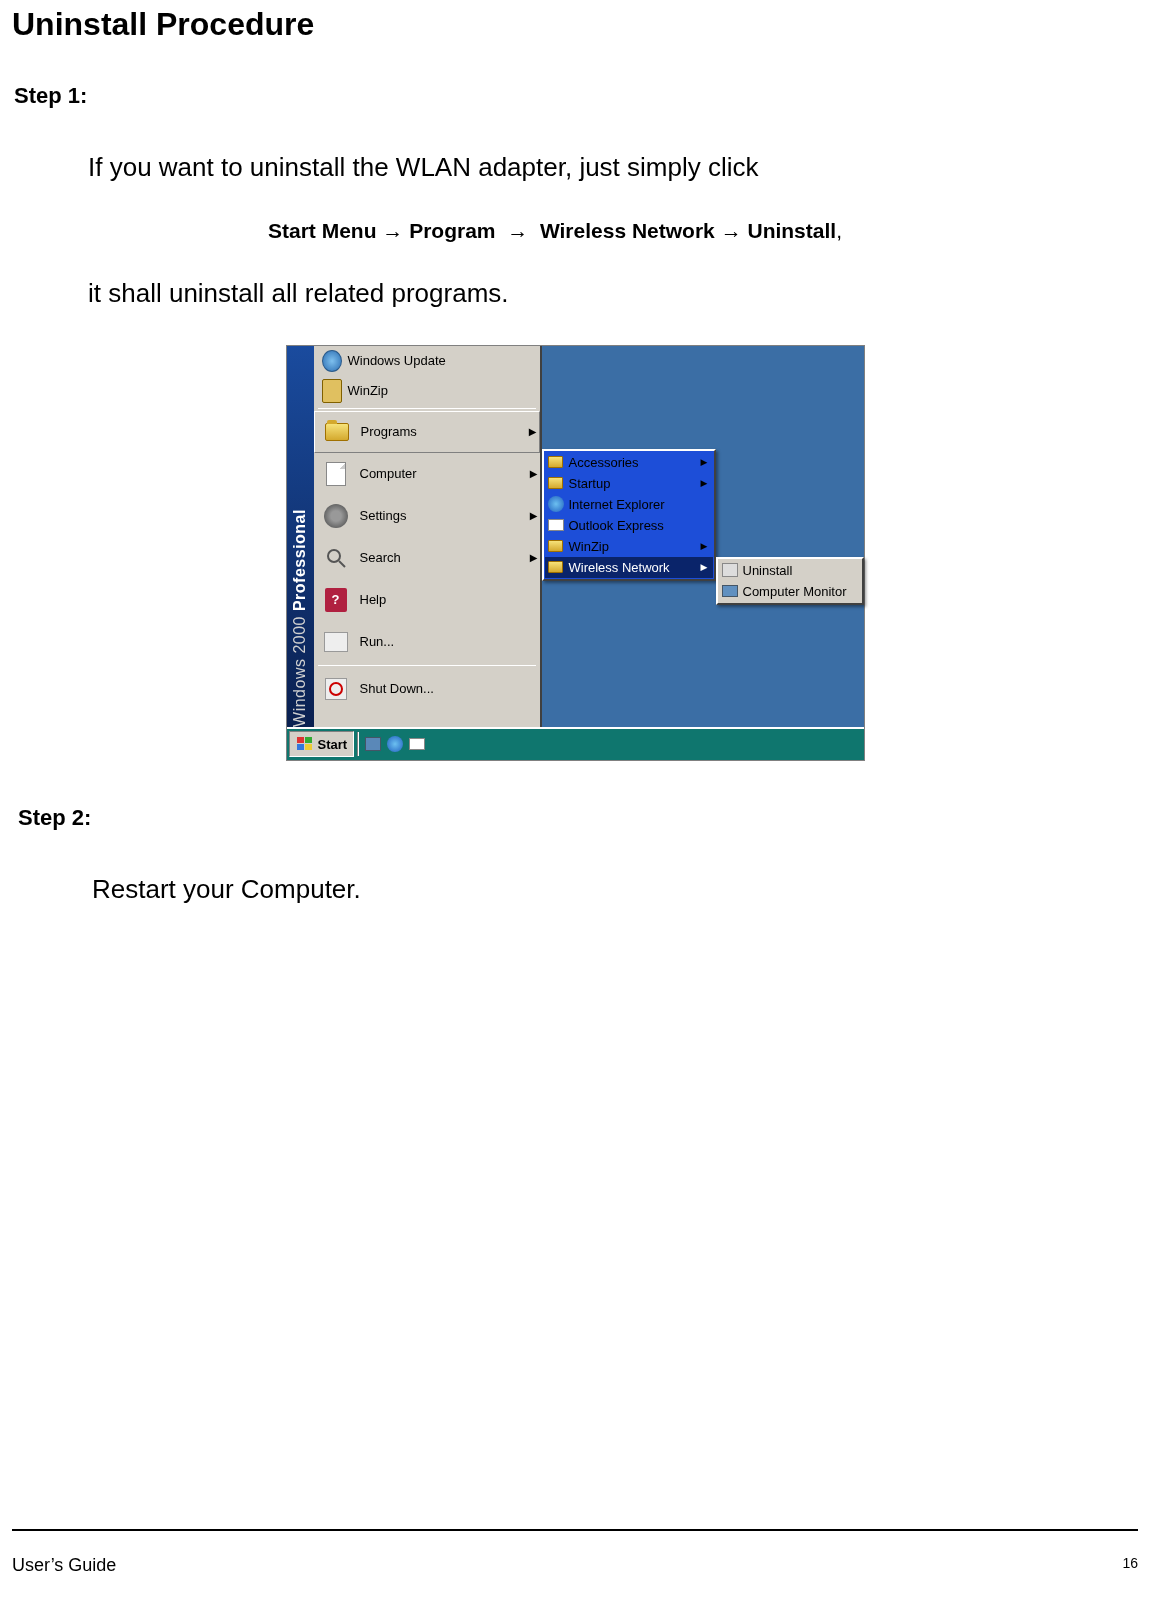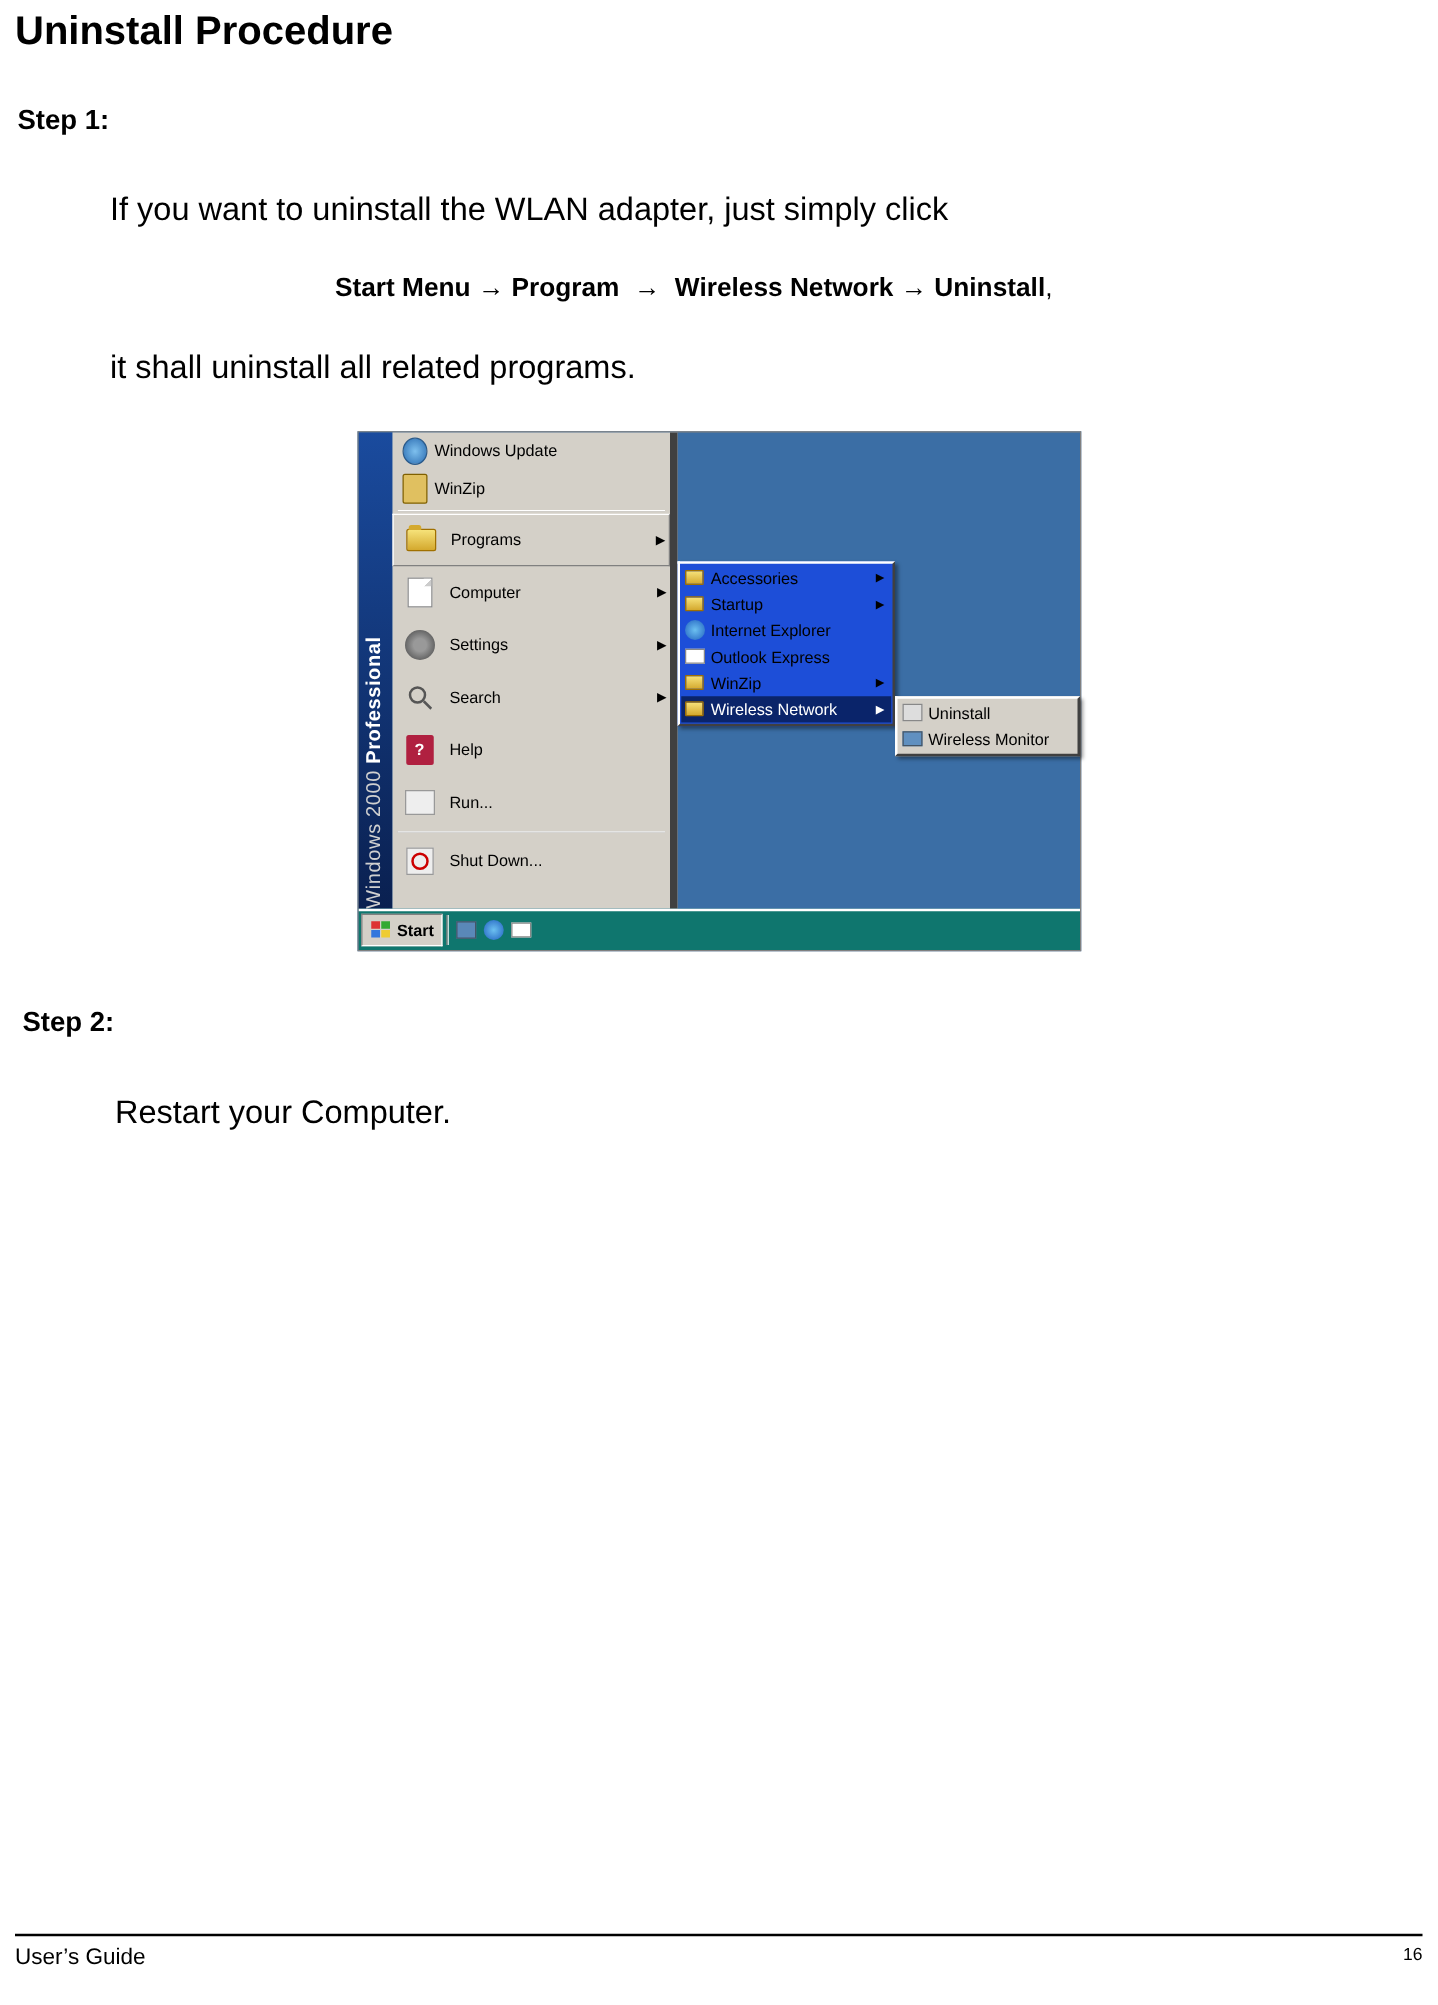--- a/index.html
+++ b/index.html
@@ -75,21 +75,21 @@
     position: absolute;
     bottom: 100px;
   }
   .winbanner .banner-text .bold { font-weight: bold; color: #fff; }
   .winbanner .banner-text .light { color: #d0d0d0; font-weight: normal;}
   .col1 {
     position: absolute;
     left: 27px; top: 0; bottom: 33px;
     width: 228px;
     background: #d4d0c8;
-    border-right: 6px solid #404040;
+    border-right: 2px solid #404040;
   }
   .menuitem {
     display: flex;
     align-items: center;
     height: 42px;
     padding-left: 8px;
     border: 0;
     position: relative;
     color: #000;
   }
@@ -197,21 +197,21 @@
   .mon-ic{width:16px;height:12px;background:#6090c0;border:1px solid #456;}
   .flag-ic svg{width:18px;height:16px;}
   .desktop-ic{width:16px;height:14px;background:#5a88b8;border:1px solid #456;}
 
   
   .footer {
     position: absolute;
     left: 12px; right: 12px;
     bottom: 28px;
     border-top: 2px solid #000;
-    padding-top: 6px;
+    padding-top: 24px;
     font-size: 18px;
     display: flex;
     justify-content: space-between;
   }
   .footer .pagenum { font-size: 14px; }
 </style>
 </head>
 <body>
 
 <h1 class="h1">Uninstall Procedure</h1>
@@ -356,21 +356,21 @@
       <div class="submenu-item">
         <span class="sicon">
             <span class="ic uninst-ic"></span>
           </span>
         <span class="stext">Uninstall</span>
       </div>
       <div class="submenu-item">
         <span class="sicon">
             <span class="ic mon-ic"></span>
           </span>
-        <span class="stext">Wireless Monitor</span>
+        <span class="stext">Computer Monitor</span>
       </div>
     </div>
 
     <div class="taskbar">
       <div class="startbtn">
         <span class="flag flag-ic">
           <svg viewBox="0 0 18 16">
               <rect x="1" y="1" width="7" height="6" fill="#d33"></rect>
               <rect x="9" y="1" width="7" height="6" fill="#3a3"></rect>
               <rect x="1" y="8" width="7" height="6" fill="#37d"></rect>

